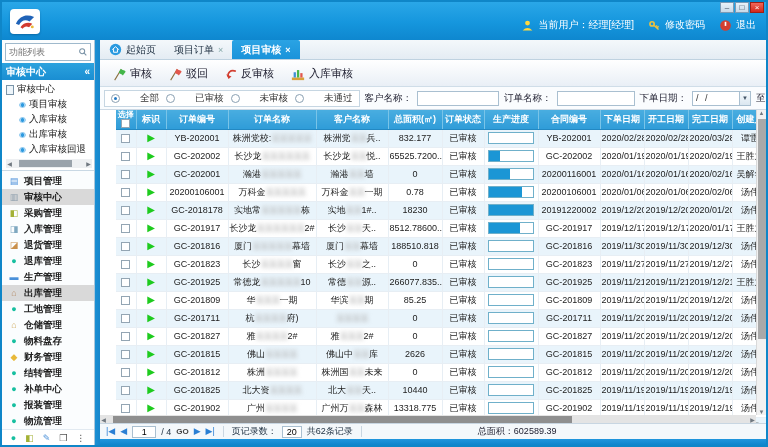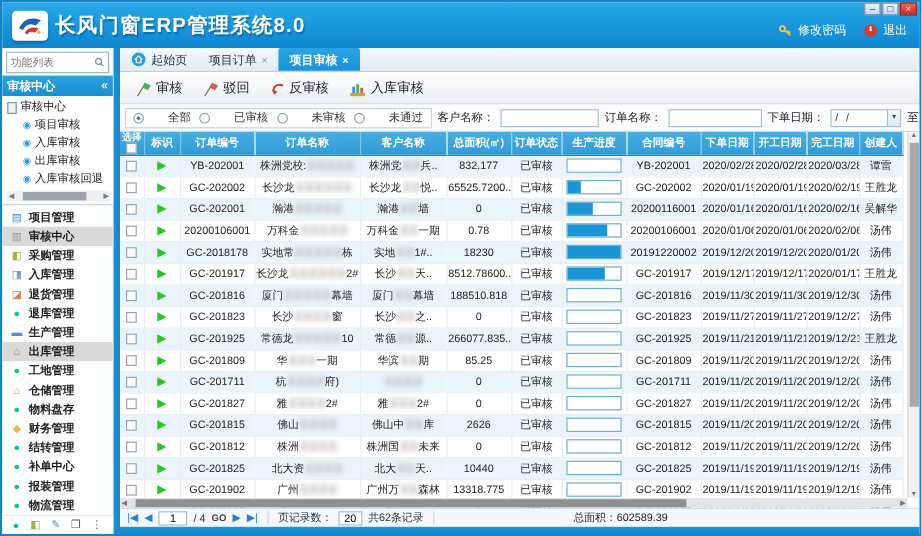--- a/index.html
+++ b/index.html
@@ -59,21 +59,21 @@
   .rdot { width:9px; height:9px; border:1px solid #8aa0b2; border-radius:50%; background:#fff; position:relative; }
   .rdot.on::after { content:""; position:absolute; left:2px; top:2px; width:3px; height:3px; border-radius:50%; background:#2279c4; }
   .f-label { color:#223; }
   .f-input { height:15px; border:1px solid #a9bfd0; background:#fff; width:82px; font-size:9px; padding:0 2px; outline:none; }
   .date-wrap { display:flex; align-items:center; height:15px; border:1px solid #a9bfd0; background:#fff; }
   .date-txt { width:46px; font-size:9px; color:#333; padding-left:3px; letter-spacing:2px; }
   .date-btn { width:11px; height:13px; background:linear-gradient(#f6fafd,#dbe7f0); border-left:1px solid #a9bfd0; font-size:6px; color:#456; text-align:center; line-height:13px; cursor:pointer; }
 
   
   .grid-area { position:relative; flex:1; min-height:0; background:#fff; overflow:hidden; }
-  table.grid { border-collapse:collapse; table-layout:fixed; width:652px; }
+  table.grid { border-collapse:collapse; table-layout:fixed; width:652px;margin-left:16px; }
   .grid th { background:linear-gradient(180deg,#49ade0,#2f9cd8); color:#fff; font-size:9px; font-weight:bold; height:19px; border-right:1px solid #79c4e8; border-bottom:1px solid #2388c2; padding:0; overflow:hidden; white-space:nowrap; }
   .grid td { height:18px; font-size:9px; text-align:center; border-right:1px solid #e7eef4; border-bottom:1px solid #e7eef4; overflow:hidden; white-space:nowrap; padding:0 1px; color:#222; }
   tr.alt td { background:#e9f4fb; }
   .cb { width:9px; height:9px; border:1px solid #93a5b3; background:#fff; margin:0 auto; }
   .play { color:#1ecb1e; font-size:10px; line-height:1; }
   .blur { color:#b0b0b0; filter:blur(2px); letter-spacing:-1px; }
   .pbar { width:46px; height:12px; border:1px solid #6fb0ca; background:#fff; margin:0 auto; }
   .pfill { height:100%; background:#1b96d5; }
   .vscroll { position:absolute; top:0; right:0; width:10px; bottom:8px; background:#f1f1f1; border-left:1px solid #d9d9d9; display:flex; flex-direction:column; align-items:center; }
   .vscroll .thumb { width:8px; background:#a9a9a9; flex:0 0 72%; margin-top:3px; }
@@ -94,27 +94,33 @@
 <div class="window">
 
   <header class="titlebar">
     <div class="logo">
       <svg width="22" height="20" viewBox="0 0 24 22">
         <path d="M2 14 C6 5 14 3 22 6.5 L17 11.5 C12 8.5 8 10.5 5.5 15.5 Z" fill="#1f63b8"></path>
         <path d="M7 18 C10 13 15.5 12 20 14 L16.5 18 C13.5 16 11 17 9.5 19.5 Z" fill="#d23a2e"></path>
         <circle cx="20" cy="17.5" r="1.6" fill="#e8b93a"></circle>
       </svg>
     </div>
-    <div class="app-title">长风门窗ERP管理系统8.0</div>
     <div class="win-ctrl">
       <div class="win-btn">–</div>
       <div class="win-btn">□</div>
       <div class="win-btn close">×</div>
     </div>
     <div class="user-area">
+      <div class="itm">
+        <svg width="13" height="13" viewBox="0 0 16 16">
+            <circle cx="8" cy="5" r="3" fill="#ffd83d"></circle>
+            <path d="M2 14 Q8 8 14 14 Z" fill="#ffd83d"></path>
+          </svg>
+        <span>当前用户：经理[经理]</span>
+      </div>
       <div class="itm">
         <svg width="13" height="13" viewBox="0 0 16 16">
             <circle cx="5" cy="6" r="2.6" fill="none" stroke="#f0c23c" stroke-width="2"></circle>
             <path d="M7.5 8 L13 13 M11 11 l2 -2 M9.5 9.5 l1.6 -1.6" stroke="#f0c23c" stroke-width="1.8" fill="none"></path>
           </svg>
         <span>修改密码</span>
       </div>
       <div class="itm">
         <svg width="13" height="13" viewBox="0 0 16 16">
             <circle cx="8" cy="8" r="6.5" fill="#d23f31"></circle>

